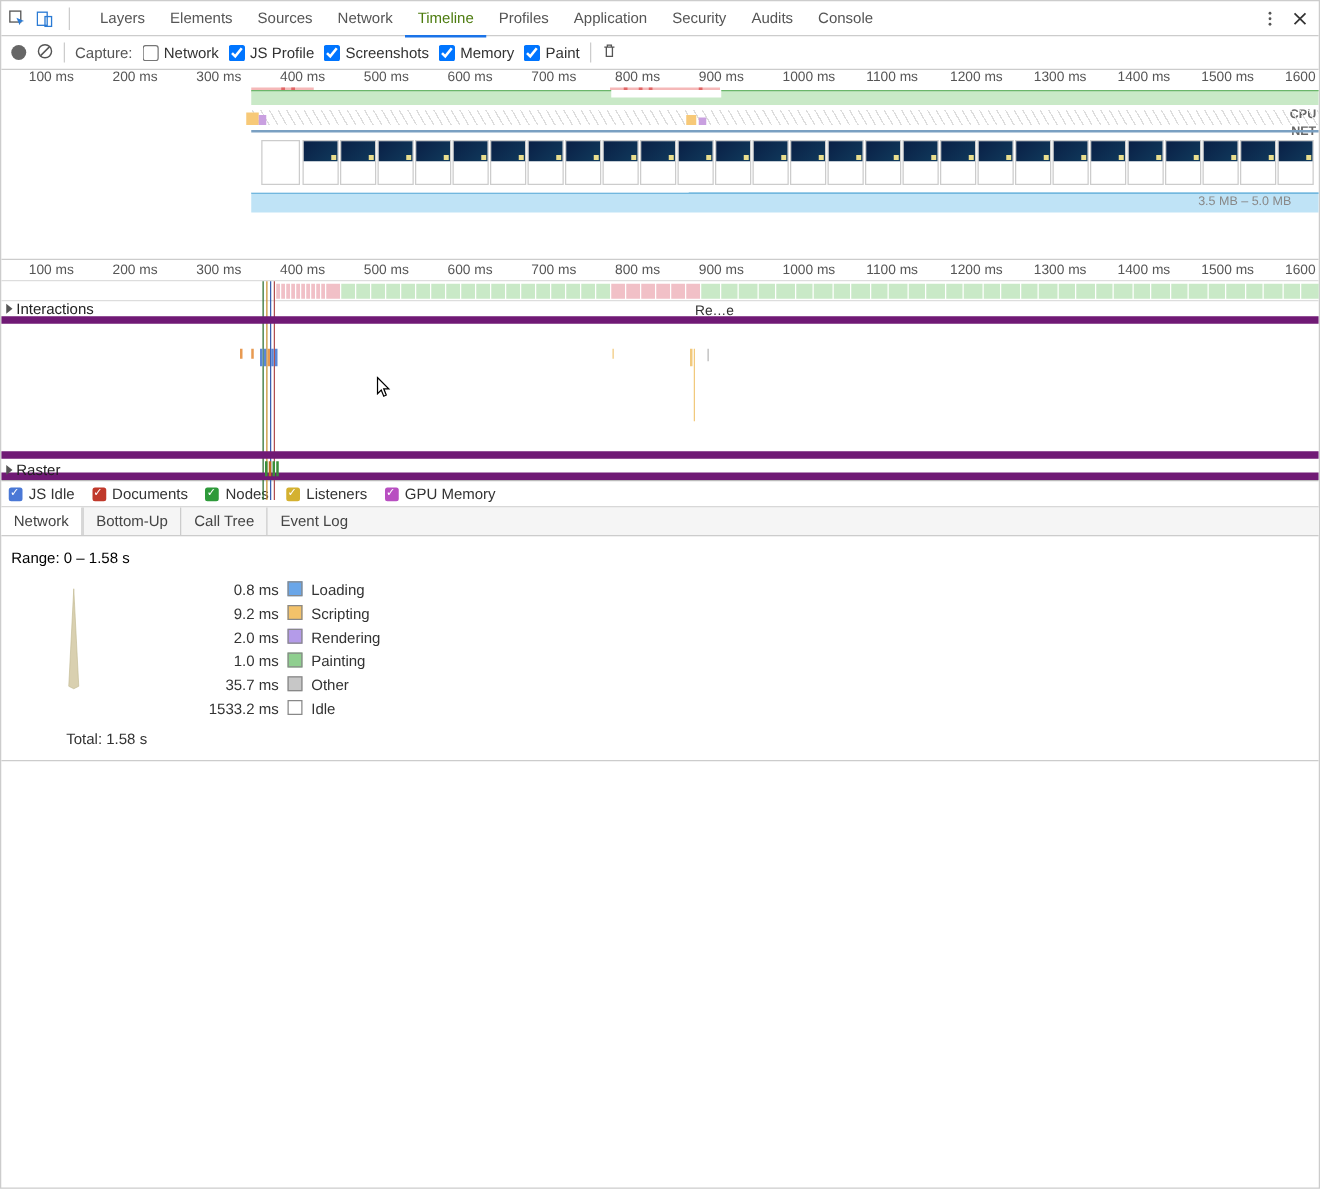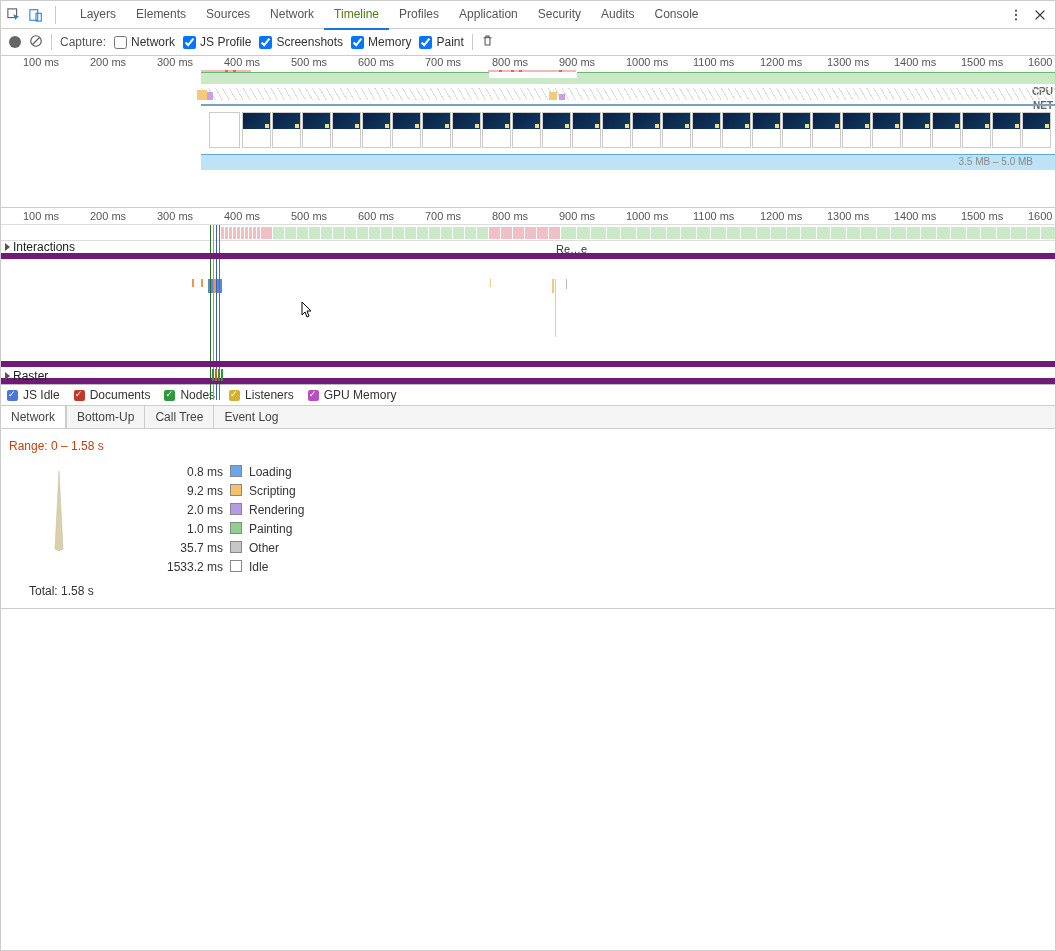--- a/index.html
+++ b/index.html
@@ -84,28 +84,28 @@
     .mem-legend .sw::after { content:"✓"; position:absolute; font-size:9px; color:#fff; left:1px; top:-1px; }
 
     
     .bottom-tabs { display: flex; border-bottom: 1px solid #ccc; font-size: 12px; background:#f5f5f5; }
     .bottom-tabs .btab { padding: 4px 10px; color: #444; cursor: pointer; }
     .bottom-tabs .btab.active { background: #fff; border-right: 1px solid #ccc; }
     .bottom-tabs .btab:not(:first-child) { border-left: 1px solid #ccc; }
 
     
     .summary { padding: 10px 8px; font-size: 12px; border-bottom: 1px solid #ccc; }
-    .summary .range { color: #c2410c; margin-bottom: 12px; }
+    .summary .range { color: #000000; margin-bottom: 12px; }
     .summary .content { display: flex; gap: 24px; }
     .summary .donut { width: 130px; height: 100px; position: relative; }
     .summary .breakdown { display: flex; flex-direction: column; gap: 5px; }
     .summary .row { display: flex; gap: 7px; }
     .summary .row .ms { width: 60px; text-align: right; color: #333; }
     .summary .row .sw { width: 12px; height: 12px; border: 1px solid #888; }
-    .summary .total { margin-top: 10px; margin-left: 20px; }
+    .summary .total { margin-top: 10px; margin-left: 44px; }
 
     .cursor-ptr { position:absolute; left:300px; top:300px; pointer-events:none; font-size:14px; }
   </style>
 </head>
 <body>
 
 <div class="devtools-tabs">
   <div class="left-icons">
     <span class="icon">
       <svg viewBox="0 0 16 16">

